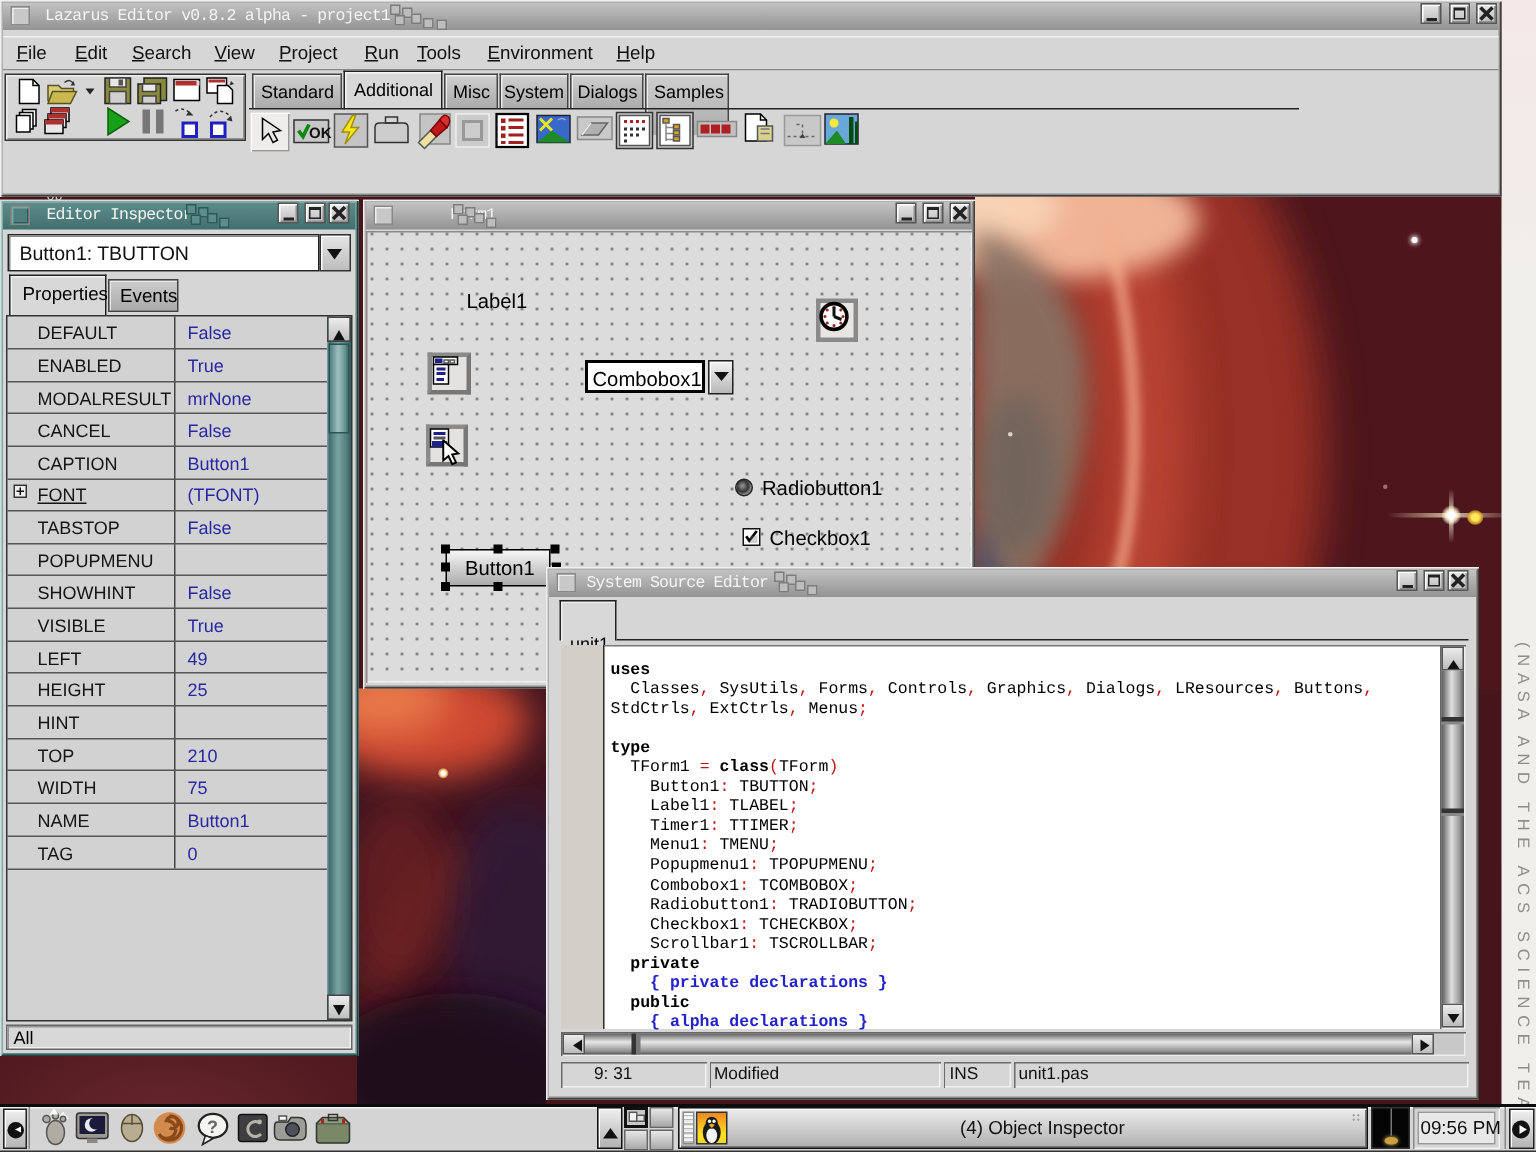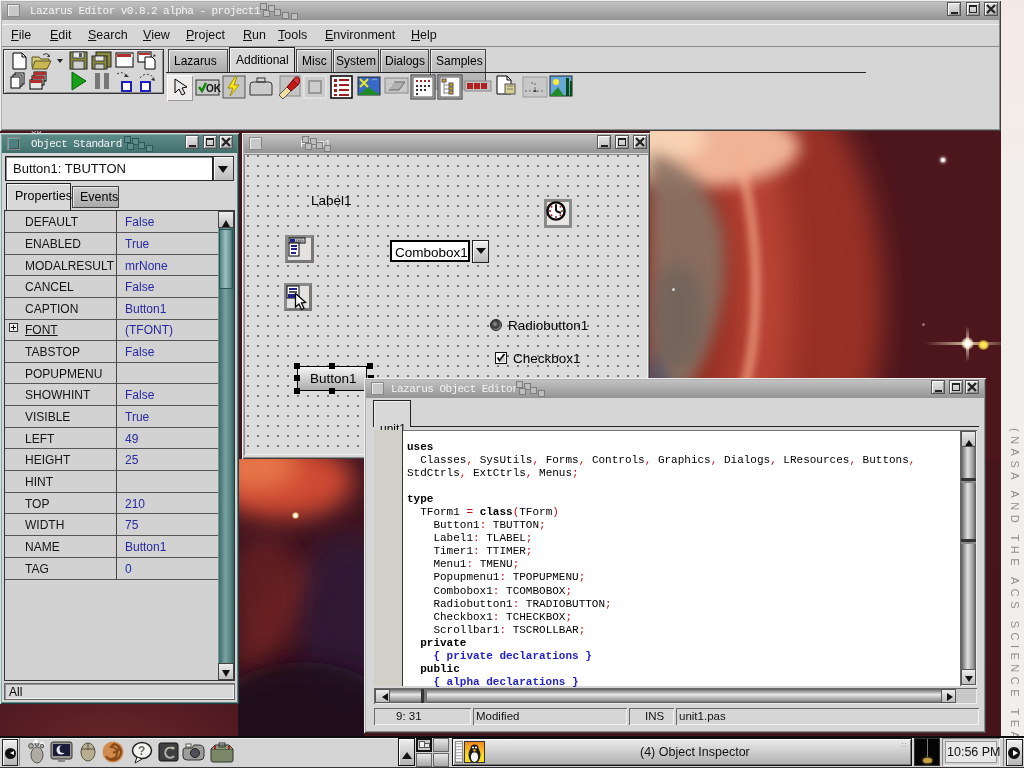--- a/index.html
+++ b/index.html
@@ -201,21 +201,21 @@
 
         <g transform="translate(135,22)">
             <rect x="2" y="10" width="9" height="9" fill="#fff" stroke="#2020c0" stroke-width="2"></rect>
             <path d="M1 6 q6 -7 13 -1" fill="none" stroke="#333" stroke-dasharray="2 2"></path>
             <path d="M15 5 l1 4 l-4 -1 z" fill="#333"></path>
           </g>
       </svg>
     </div>
 
     <div class="abs" style="left:166px;top:2px;width:60px;height:23px;background:linear-gradient(#cfcfcf,#ababab);border:1px solid #444;border-bottom:none;box-shadow:inset 1px 1px 0 #ededed;font-size:12px;">
-        <span class="abs" style="left:5px;top:4px;">Lazarus</span>
+        <span class="abs" style="left:5px;top:4px;">Standard</span>
       </div>
     <div class="abs" style="left:227px;top:0px;width:66px;height:26px;background:#d8d8d8;border:1px solid #222;border-bottom:none;box-shadow:inset 1px 1px 0 #f5f5f5;font-size:12px;">
         <span class="abs" style="left:6px;top:5px;">Additional</span>
       </div>
     <div class="abs" style="left:294px;top:2px;width:36px;height:23px;background:linear-gradient(#cfcfcf,#ababab);border:1px solid #444;border-bottom:none;box-shadow:inset 1px 1px 0 #ededed;font-size:12px;">
         <span class="abs" style="left:5px;top:4px;">Misc</span>
       </div>
     <div class="abs" style="left:331px;top:2px;width:46px;height:23px;background:linear-gradient(#cfcfcf,#ababab);border:1px solid #444;border-bottom:none;box-shadow:inset 1px 1px 0 #ededed;font-size:12px;">
         <span class="abs" style="left:2px;top:4px;">System</span>
       </div>
@@ -444,21 +444,21 @@
     <div class="abs" style="left:50px;top:221px;width:6px;height:6px;background:#000;"></div>
     <div class="abs" style="left:124px;top:221px;width:6px;height:6px;background:#000;"></div>
     <div class="abs" style="left:50px;top:234px;width:6px;height:6px;background:#000;"></div>
     <div class="abs" style="left:85px;top:234px;width:6px;height:6px;background:#000;"></div>
   </div>
 </div>
 
 <div class="win" style="left:0;top:133px;width:239px;height:571px;box-shadow:inset 1px 1px 0 #cfe0de, inset -1px -1px 0 #1d4342, inset 2px 2px 0 #86a9a7, inset -2px -2px 0 #5d8684;background:#d6d6d6;">
   <div class="tb teal">
     <span class="ticon"></span>
-    <span class="txt" style="left:29px;">Object Standard</span>
+    <span class="txt" style="left:29px;">Editor Inspector</span>
     <span class="stair" style="left:122px;">
         <i style="left:0;top:1px;background:#5d8d8b;border-color:#2d5a59;"></i>
         <i style="left:8px;top:3px;background:#5d8d8b;border-color:#2d5a59;"></i>
         <i style="left:3px;top:8px;background:#5d8d8b;border-color:#2d5a59;"></i>
         <i style="left:14px;top:7px;background:#5d8d8b;border-color:#2d5a59;"></i>
         <i style="left:22px;top:10px;background:#5d8d8b;border-color:#2d5a59;"></i>
       </span>
   </div>
   <div class="tbtn" style="left:185px;">
       <span class="abs" style="left:3px;top:9px;width:7px;height:2px;background:#222;"></span>
@@ -559,21 +559,21 @@
 
     <div class="abs" style="left:4px;top:550px;width:231px;height:17px;background:#d8d8d8;border:1px solid #666;box-shadow:inset 1px 1px 0 #949494, inset -1px -1px 0 #f0f0f0;font-size:12px;">
         <span class="abs" style="left:4px;top:1px;">All</span>
       </div>
   </div>
 </div>
 
 <div class="win" style="left:364px;top:378px;width:622px;height:355px;">
   <div class="tb">
     <span class="ticon"></span>
-    <span class="txt" style="left:25px;">Lazarus Object Editor</span>
+    <span class="txt" style="left:25px;">System Source Editor</span>
     <span class="stair" style="left:150px;">
         <i style="left:0;top:1px;"></i>
         <i style="left:8px;top:3px;"></i>
         <i style="left:3px;top:8px;"></i>
         <i style="left:14px;top:7px;"></i>
         <i style="left:22px;top:10px;"></i>
       </span>
   </div>
   <div class="tbtn" style="left:567px;">
       <span class="abs" style="left:3px;top:9px;width:7px;height:2px;background:#222;"></span>
@@ -642,21 +642,21 @@
     </div>
 
     <div class="abs" style="left:3px;top:328px;width:616px;height:21px;background:#d6d6d6;font-size:11.5px;color:#111;">
       <div class="abs bev-in" style="left:7px;top:2px;width:97px;height:17px;">
           <span class="abs" style="left:22px;top:2px;">9: 31</span>
         </div>
       <div class="abs bev-in" style="left:106px;top:2px;width:154px;height:17px;">
           <span class="abs" style="left:3px;top:2px;">Modified</span>
         </div>
       <div class="abs bev-in" style="left:262px;top:2px;width:45px;height:17px;">
-          <span class="abs" style="left:16px;top:2px;">INS</span>
+          <span class="abs" style="left:4px;top:2px;">INS</span>
         </div>
       <div class="abs bev-in" style="left:309px;top:2px;width:303px;height:17px;">
           <span class="abs" style="left:3px;top:2px;">unit1.pas</span>
         </div>
     </div>
   </div>
 </div>
 
 <div id="taskbar" class="abs" style="left:0;top:736px;width:1024px;height:32px;background:#d4d4d4;
  box-shadow:inset 0 2px 0 #0d0d0d, inset 0 3px 0 #f2f2f2, inset 0 -1px 0 #333;">
@@ -752,21 +752,21 @@
     <span class="abs" style="right:4px;top:3px;width:6px;height:6px;background-image:radial-gradient(circle,#999 35%,transparent 40%);background-size:3px 3px;"></span>
   </div>
 
   <div class="abs" style="left:914px;top:2px;width:26px;height:28px;background:#050505;border:1px solid #333;">
     <span class="abs" style="left:12px;top:0;width:1px;height:18px;background:#777;"></span>
     <span class="abs" style="left:8px;top:19px;width:9px;height:5px;border-radius:50%;background:#c8a040;box-shadow:0 0 3px #e8c060;"></span>
   </div>
 
   <div class="abs" style="left:942px;top:2px;width:58px;height:28px;background:#d4d4d4;box-shadow:inset 1px 1px 0 #888, inset -1px -1px 0 #f0f0f0;">
     <div class="abs" style="left:3px;top:3px;width:52px;height:22px;background:#e8e8e8;border:1px solid #999;"></div>
-    <span class="abs" style="left:5px;top:7px;font-size:12.5px;color:#111;white-space:nowrap;">10:56 PM</span>
+    <span class="abs" style="left:5px;top:7px;font-size:12.5px;color:#111;white-space:nowrap;">09:56 PM</span>
   </div>
   <div class="abs" style="left:1003px;top:2px;width:1px;height:28px;background:#888;"></div>
 
   <div class="abs" style="left:1006px;top:3px;width:17px;height:27px;background:linear-gradient(#efefef,#b5b5b5);border:1px solid #222;box-shadow:inset 1px 1px 0 #fff;">
     <span class="abs" style="left:1px;top:7px;width:12px;height:12px;border-radius:50%;background:#111;"></span>
     <span class="abs" style="left:6px;top:10px;width:0;height:0;border:3px solid transparent;border-left:5px solid #fff;"></span>
   </div>
 </div>
 
 </body></html>

